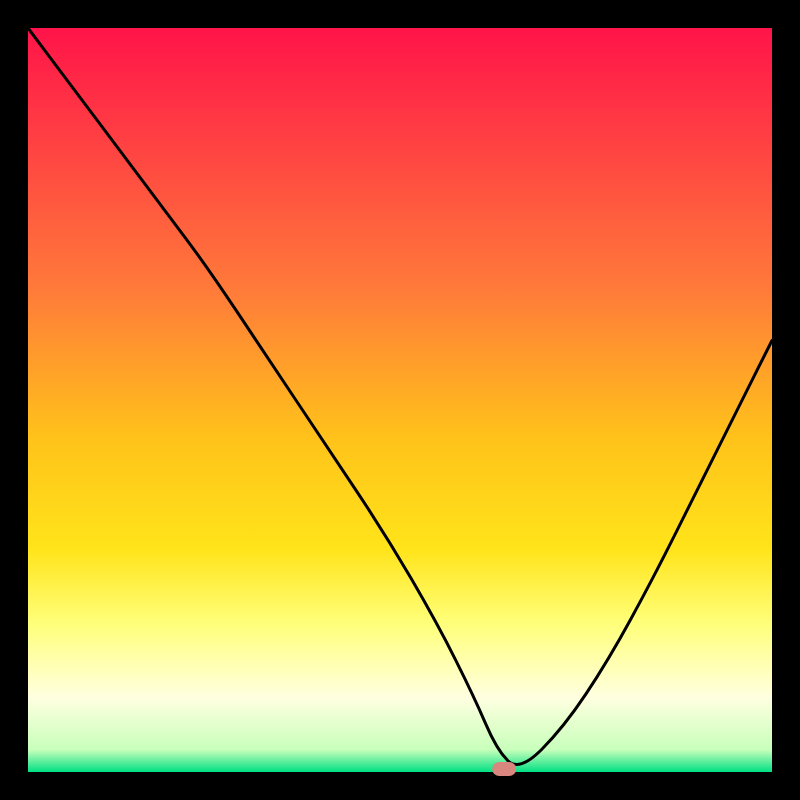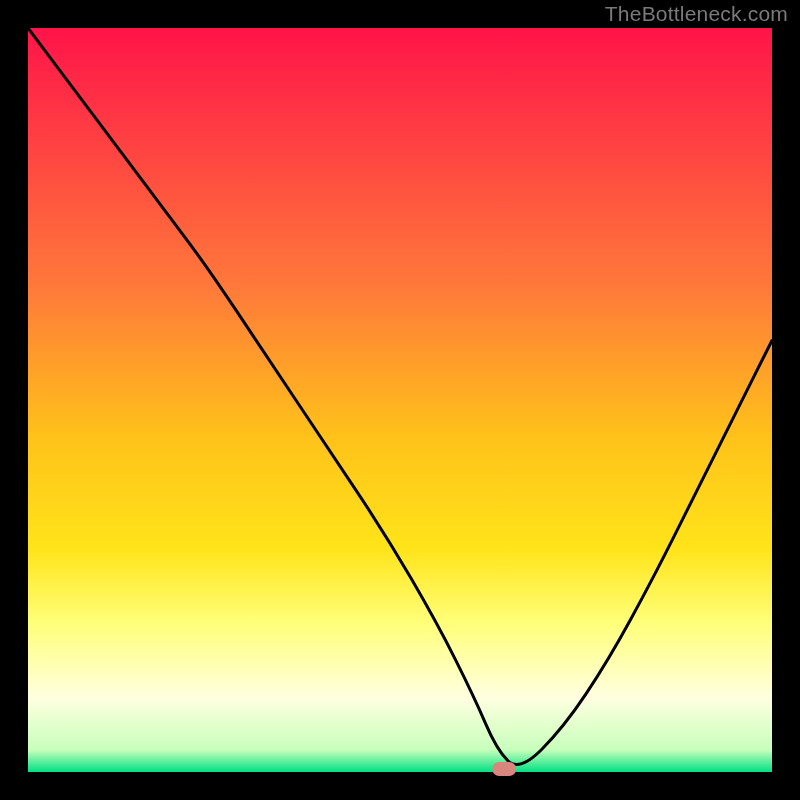--- a/index.html
+++ b/index.html
@@ -48,14 +48,13 @@
 
     <rect x="0" y="0" width="800" height="800" fill="#000000"></rect>
 
     <rect id="plot-rect" x="28" y="28" width="744" height="744" fill="url(#bg-grad)"></rect>
 
     <path id="curve-path" fill="none" stroke="#000000" stroke-width="3" stroke-linecap="round" stroke-linejoin="round" d="M 28.0 28.0 Q 28.0 28.0 50.3 57.8 Q 72.6 87.5 95.0 117.3 Q 117.3 147.0 139.6 176.8 Q 161.9 206.6 184.2 236.3 Q 206.6 266.1 236.3 310.7 Q 266.1 355.4 295.8 400.0 Q 325.6 444.6 355.4 489.3 Q 385.1 533.9 411.2 578.6 Q 437.2 623.2 455.8 660.4 Q 474.4 697.6 485.6 723.6 Q 496.7 749.7 507.9 760.8 Q 519.0 772.0 541.4 749.7 Q 563.7 727.4 586.0 693.9 Q 608.3 660.4 630.6 619.5 Q 653.0 578.6 675.3 533.9 Q 697.6 489.3 719.9 444.6 Q 742.2 400.0 757.1 370.2 L 772.0 340.5"></path>
 
     <rect id="marker-rect" rx="7" ry="7" width="24" height="14" x="492.2" y="762.0" fill="#d9877e"></rect>
   </svg>
 
-  <div class="watermark">TheBottleneck.com</div>
 </div>
 
 </body></html>

